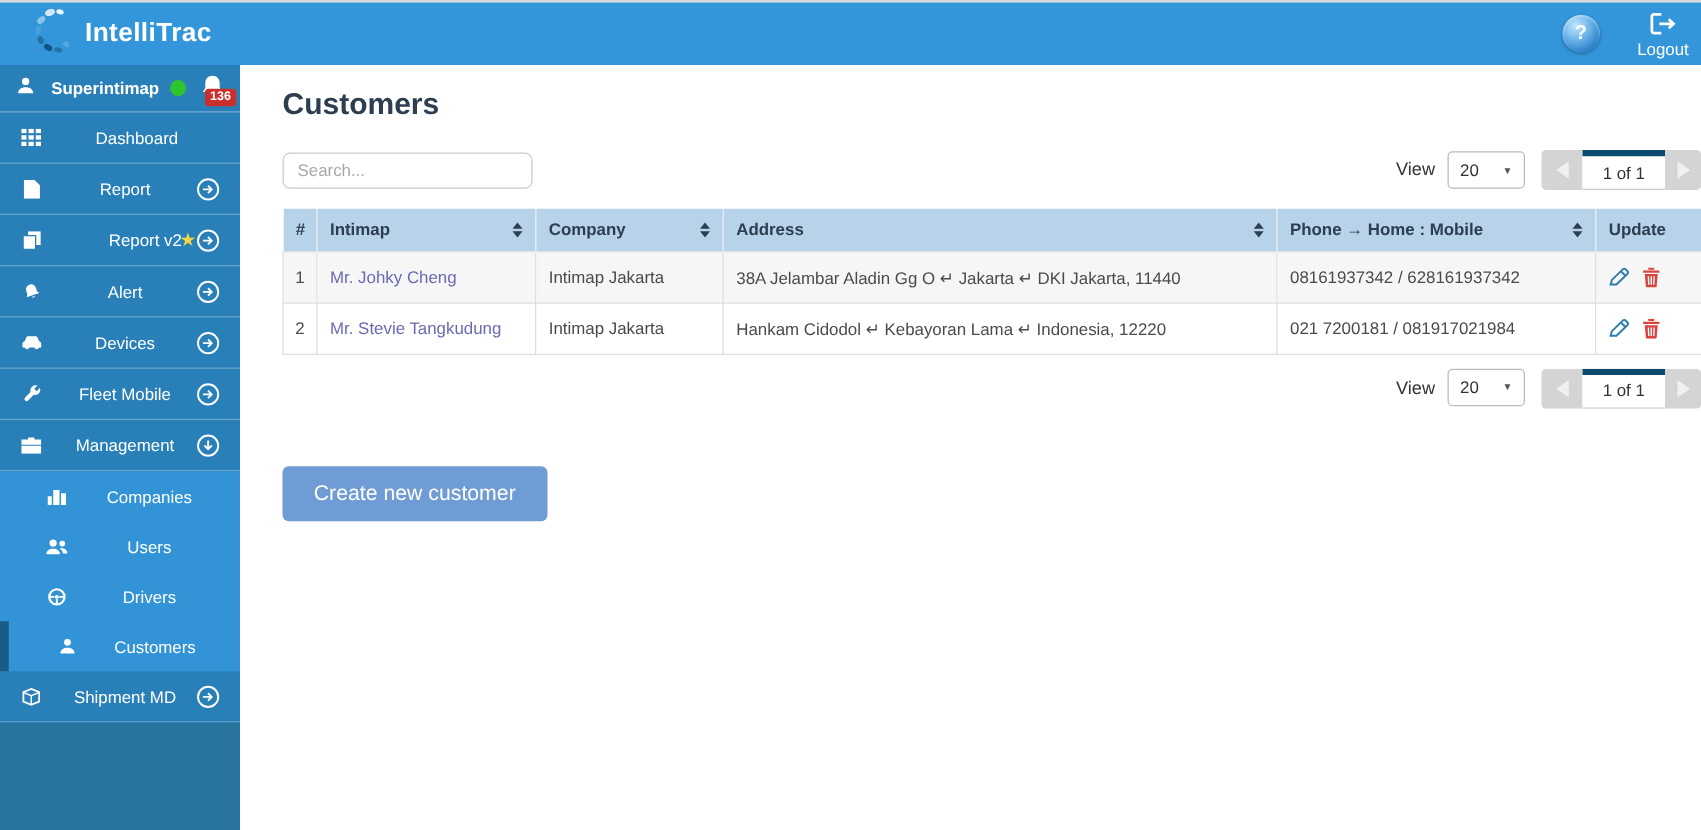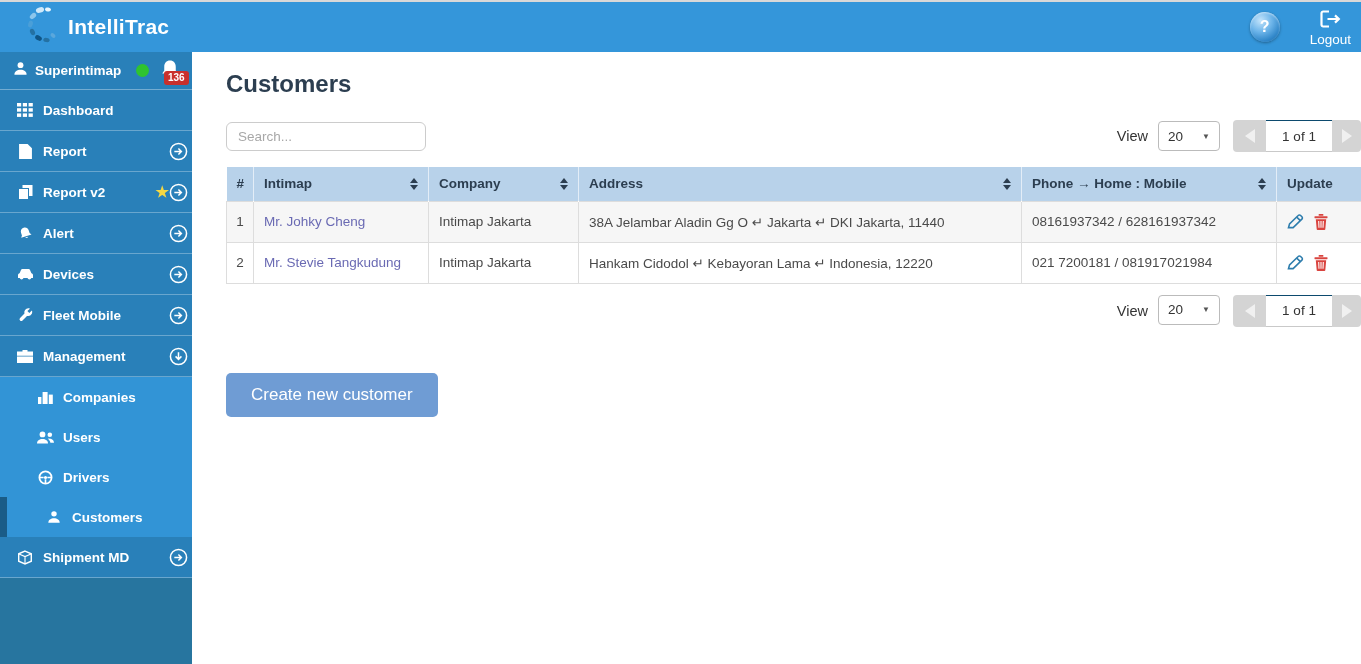--- a/index.html
+++ b/index.html
@@ -15,25 +15,25 @@
   .brand-text{color:#fff;font-size:21px;font-weight:bold;letter-spacing:.3px;}
   .topbar-right{position:absolute;right:10px;top:0;height:100%;display:flex;align-items:center;gap:30px;}
   .help-sphere{width:30px;height:30px;border-radius:50%;cursor:pointer;
     background:radial-gradient(circle at 35% 28%, #c3e4fb 0%, #6cb4e9 40%, #2f86c9 72%, #155a92 100%);
     display:flex;align-items:center;justify-content:center;color:#fff;font-weight:bold;font-size:16px;
     box-shadow:0 1px 3px rgba(0,0,0,.35), inset 0 1px 2px rgba(255,255,255,.55);}
   .logout{display:flex;flex-direction:column;align-items:center;color:#fff;font-size:13.5px;cursor:pointer;line-height:1.2;margin-top:4px;}
   
   .sidebar{position:absolute;left:0;top:52px;width:192px;bottom:0;background:#2980b9;color:#fff;display:flex;flex-direction:column;}
   .sb-user{height:38px;display:flex;align-items:center;padding:0 10px 0 13px;border-bottom:1px solid rgba(255,255,255,.35);}
-  .sb-user .uname{flex:1;font-size:13.5px;font-weight:bold;margin-left:7px;}
+  .sb-user .uname{flex:1;font-size:13.5px;font-weight:bold;margin-left:13px;}
   .green-dot{width:13px;height:13px;border-radius:50%;background:#2fc32f;margin-right:11px;}
   .bell-wrap{position:relative;width:22px;height:24px;}
   .badge{position:absolute;top:12px;left:4px;background:#c9302c;color:#fff;font-size:10px;font-weight:bold;padding:1px 4px;border-radius:3px;line-height:1.2;}
-  .sb-item{height:41px;display:flex;align-items:center;padding:0 4px 0 13px;border-bottom:1px solid rgba(255,255,255,.3);font-size:13.5px;font-weight:bold;cursor:pointer;}
+  .sb-item{height:41px;display:flex;align-items:center;padding:0 16px 0 13px;border-bottom:1px solid rgba(255,255,255,.3);font-size:13.5px;font-weight:normal;cursor:pointer;text-align:center;}
   .sb-icon{width:24px;display:flex;justify-content:center;margin-right:6px;flex:none;}
   .sb-label{flex:1;}
   .sb-star{color:#f5d742;font-size:15px;margin-left:-46px;flex:none;}
   .sb-arrow{display:flex;flex:none;}
   .sb-sub{background:#3294d6;}
   .sb-sub .sb-item{border-bottom:none;padding-left:33px;height:40px;}
   .sb-sub .sb-item.active{position:relative;padding-left:42px;}
   .sb-sub .sb-item.active::before{content:"";position:absolute;left:0;top:0;bottom:0;width:7px;background:#1a5c87;}
   .sb-footer{flex:1;background:#27759f;}
   
@@ -42,21 +42,21 @@
   .toolbar{position:relative;margin-top:22px;height:32px;width:1135px;display:flex;align-items:center;}
   .search{width:200px;height:29px;border:1px solid #ccc;border-radius:6px;padding:8px 11px;font-size:13.5px;color:#555;outline:none;font-family:"Liberation Sans",sans-serif;}
   .search::placeholder{color:#a8a8a8;}
   .toolbar-right{position:absolute;right:0;top:0;display:flex;align-items:center;height:32px;}
   .view-label{font-size:14.5px;color:#333;margin-right:10px;}
   .selectbox{width:62px;height:30px;border:1px solid #bbb;border-radius:4px;display:flex;align-items:center;justify-content:space-between;padding:0 9px;font-size:13.5px;color:#333;background:#fff;margin-right:13px;cursor:pointer;}
   .caret{font-size:8px;color:#555;}
   .pager{display:flex;height:32px;border-radius:4px;overflow:hidden;}
   .pg-btn{width:33px;background:#d4d4d4;display:flex;align-items:center;justify-content:center;border:none;cursor:pointer;}
   .pg-btn.next{width:29px;}
-  .pg-mid{width:66px;background:#fff;border-top:1px solid #0c4a6e;border-bottom:1px solid #c9c9c9;display:flex;align-items:center;justify-content:center;font-size:13.5px;color:#333;}
+  .pg-mid{width:66px;background:#fff;border-top:5px solid #0c4a6e;border-bottom:1px solid #c9c9c9;display:flex;align-items:center;justify-content:center;font-size:13.5px;color:#333;}
   .tri-l{width:0;height:0;border-top:7px solid transparent;border-bottom:7px solid transparent;border-right:10px solid #f0f0f0;}
   .tri-r{width:0;height:0;border-top:7px solid transparent;border-bottom:7px solid transparent;border-left:10px solid #f0f0f0;}
   
   table.grid{border-collapse:collapse;table-layout:fixed;width:1135px;margin-top:15px;}
   .grid th{background:#b8d2ea;height:34px;font-size:13.5px;color:#2c3e50;text-align:left;padding:0 10px;border-right:1px solid rgba(255,255,255,.6);font-weight:bold;cursor:pointer;}
   .grid th:last-child{border-right:none;}
   .thx{display:flex;align-items:center;justify-content:space-between;}
   .sort{display:inline-flex;flex-direction:column;gap:2px;margin-left:6px;}
   .sort i{display:block;width:0;height:0;border-left:4px solid transparent;border-right:4px solid transparent;}
   .sort .up{border-bottom:5px solid #2c3e50;}

